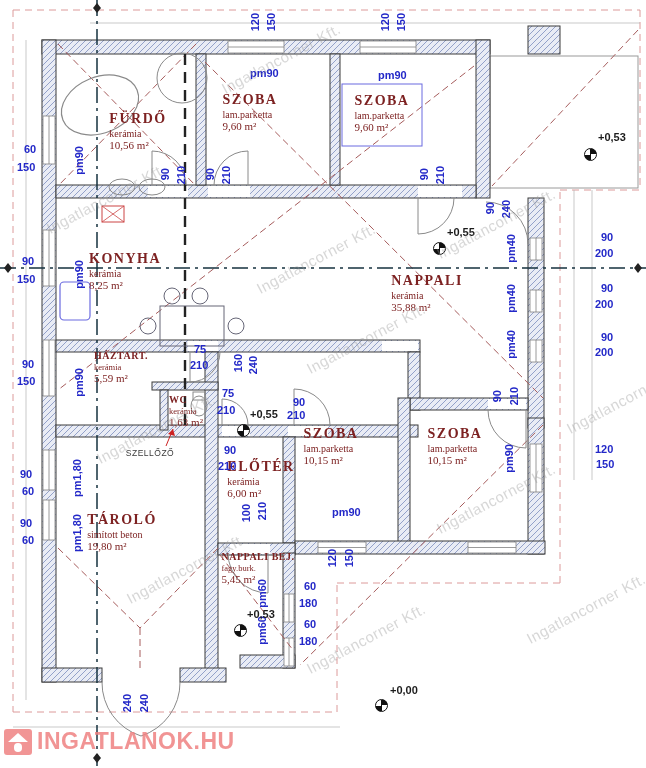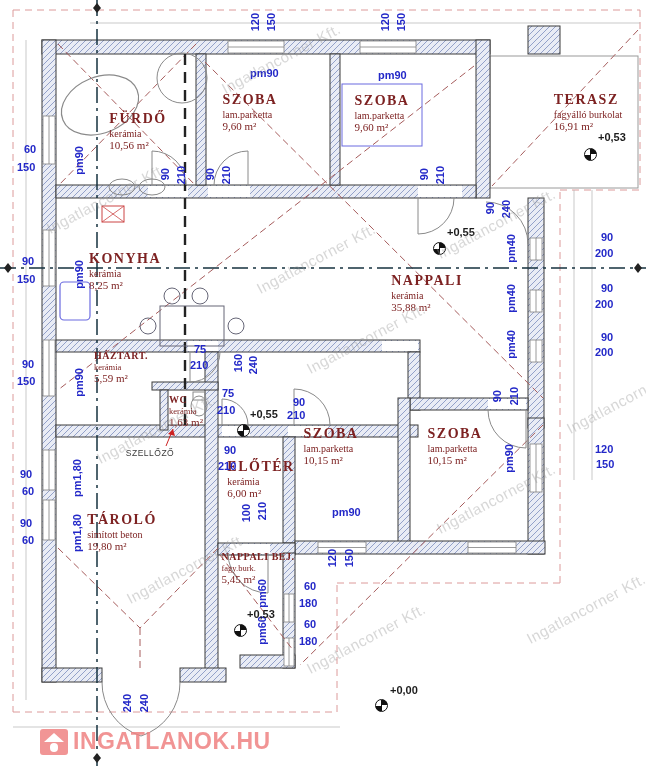--- a/index.html
+++ b/index.html
@@ -19,21 +19,21 @@
     white-space:nowrap;font-family:"Liberation Sans",sans-serif;line-height:1;}
   .dim.rot{writing-mode:vertical-rl;transform:rotate(180deg);}
   .anno{position:absolute;transform:translateX(-50%);color:#3a3a3a;font-size:8.5px;
     letter-spacing:.5px;white-space:nowrap;}
   .elev{position:absolute;color:#1c1c1c;font-size:11px;font-weight:bold;white-space:nowrap;}
   .elev-marker{position:absolute;width:13px;height:13px;border-radius:50%;
     border:1.3px solid #111;box-sizing:border-box;
     background:conic-gradient(#111 0 90deg,#fff 90deg 180deg,#111 180deg 270deg,#fff 270deg 360deg);}
   .watermark{position:absolute;color:rgba(150,150,150,.38);font-size:15px;
     transform:rotate(-28deg);white-space:nowrap;letter-spacing:.5px;}
-  #logo{position:absolute;left:4px;top:728px;display:flex;align-items:center;gap:5px;margin-left:36px;}
+  #logo{position:absolute;left:4px;top:728px;display:flex;align-items:center;gap:5px;}
   #logo .logo-text{color:#ef8282;font-weight:bold;font-size:23px;letter-spacing:.5px;
     font-family:"Liberation Sans",sans-serif;opacity:.85;}
 </style>
 </head>
 <body>
 
 <div id="plan">
   <svg id="drawing" width="646" height="768" viewBox="0 0 646 768">
     <defs>
       <pattern id="hatch" width="6" height="6" patternUnits="userSpaceOnUse">
@@ -184,25 +184,20 @@
       <div class="room-label" style="left: 250px; top: 92px;">
         <div class="room-name">SZOBA</div>
         <div class="room-mat">lam.parketta</div>
         <div class="room-area">9,60 m²</div>
       </div>
       <div class="room-label" style="left: 382px; top: 93px;">
         <div class="room-name">SZOBA</div>
         <div class="room-mat">lam.parketta</div>
         <div class="room-area">9,60 m²</div>
       </div>
-      <div class="room-label" style="left: 588px; top: 92px;">
-        <div class="room-name">TERASZ</div>
-        <div class="room-mat">fagyálló burkolat</div>
-        <div class="room-area">16,91 m²</div>
-      </div>
       <div class="room-label" style="left: 125px; top: 251px;">
         <div class="room-name">KONYHA</div>
         <div class="room-mat">kerámia</div>
         <div class="room-area">8,25 m²</div>
       </div>
       <div class="room-label" style="left: 427px; top: 273px;">
         <div class="room-name">NAPPALI</div>
         <div class="room-mat">kerámia</div>
         <div class="room-area">35,88 m²</div>
       </div>

